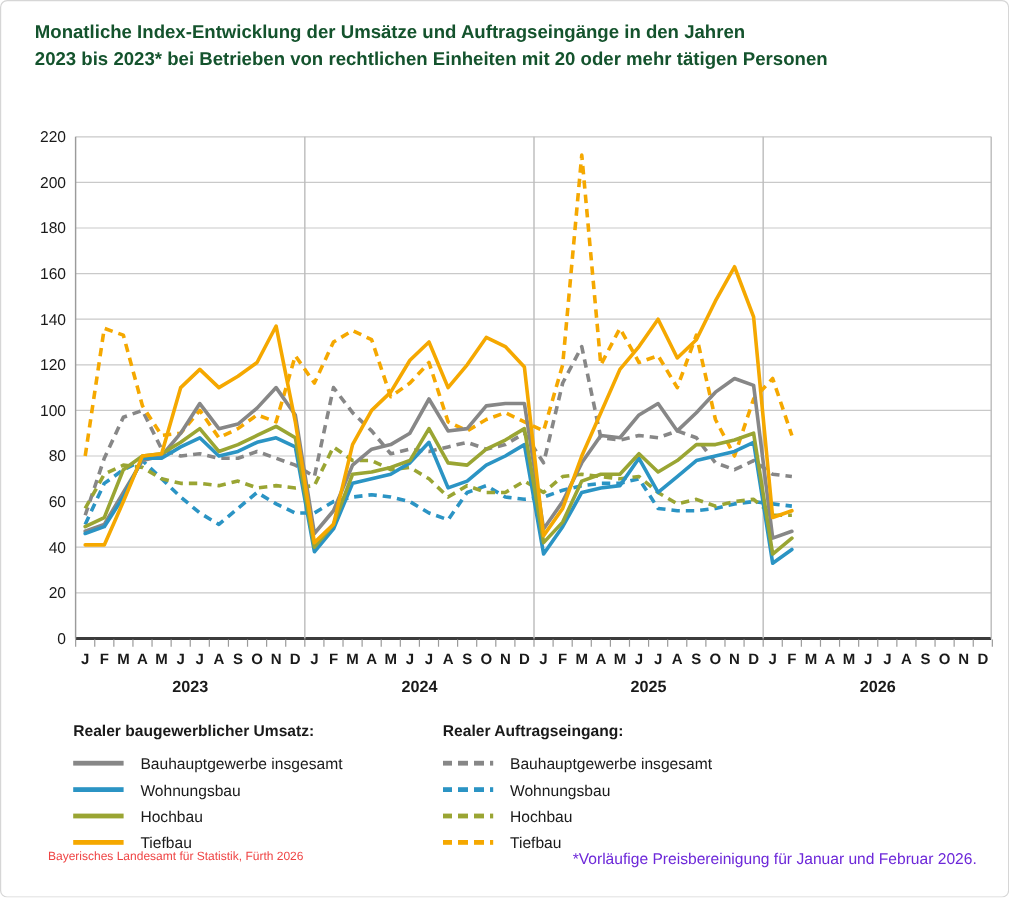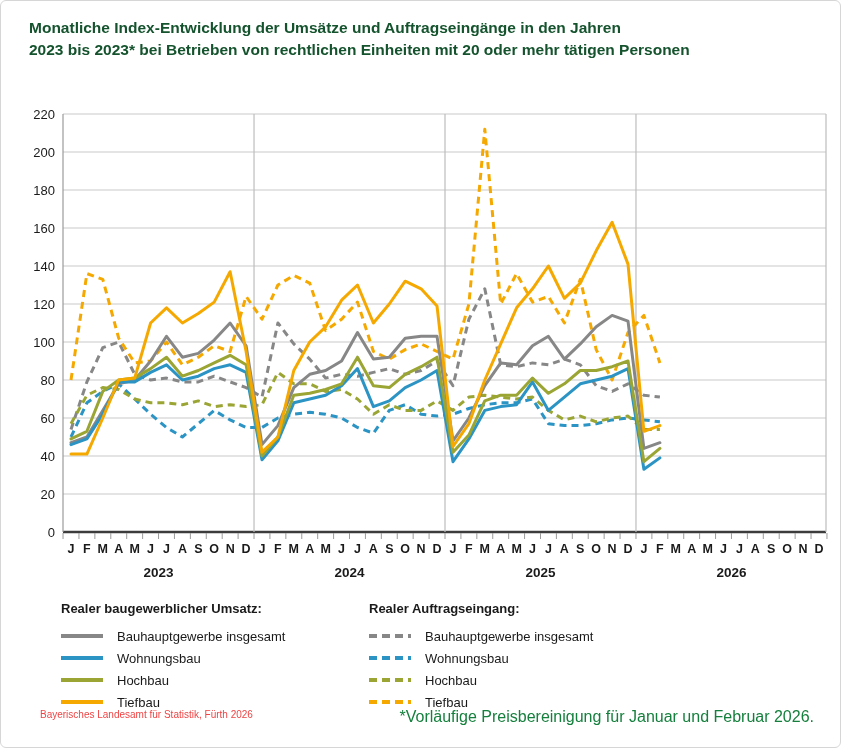--- a/index.html
+++ b/index.html
@@ -16,21 +16,21 @@
   .legend-col{position:absolute;top:600px;font-size:13px;color:#1a1a1a;}
   #legend-umsatz{left:60px;}
   #legend-auftrag{left:368px;}
   .legend-header{font-weight:bold;margin-bottom:9px;}
   .legend-row{display:flex;align-items:center;height:22px;}
   .swatch{width:42px;height:4px;margin-right:14px;flex:none;}
   .footer-source{
     position:absolute;left:28px;top:708px;font-size:10px;color:#ef4444;margin-left:11px;
   }
   .footnote{
-    position:absolute;right:26px;top:707px;font-size:16px;color:#15803d;text-align:left;
+    position:absolute;right:26px;top:707px;font-size:13px;color:#6d28d9;text-align:left;
   }
 </style>
 </head>
 <body>
 
 <div id="canvas">
 
   <div class="title">
     <div>Monatliche Index-Entwicklung der Umsätze und Auftragseingänge in den Jahren</div>
     <div>2023 bis 2023* bei Betrieben von rechtlichen Einheiten mit 20 oder mehr tätigen Personen</div>

